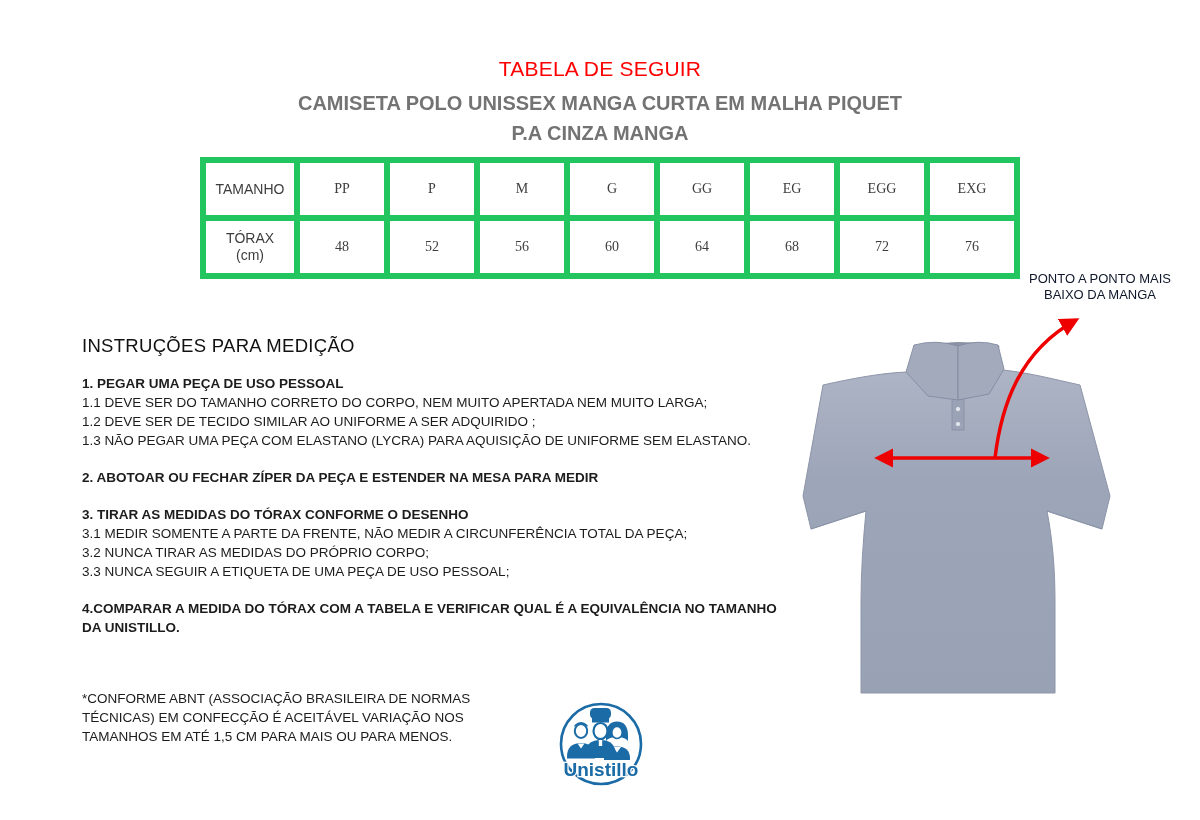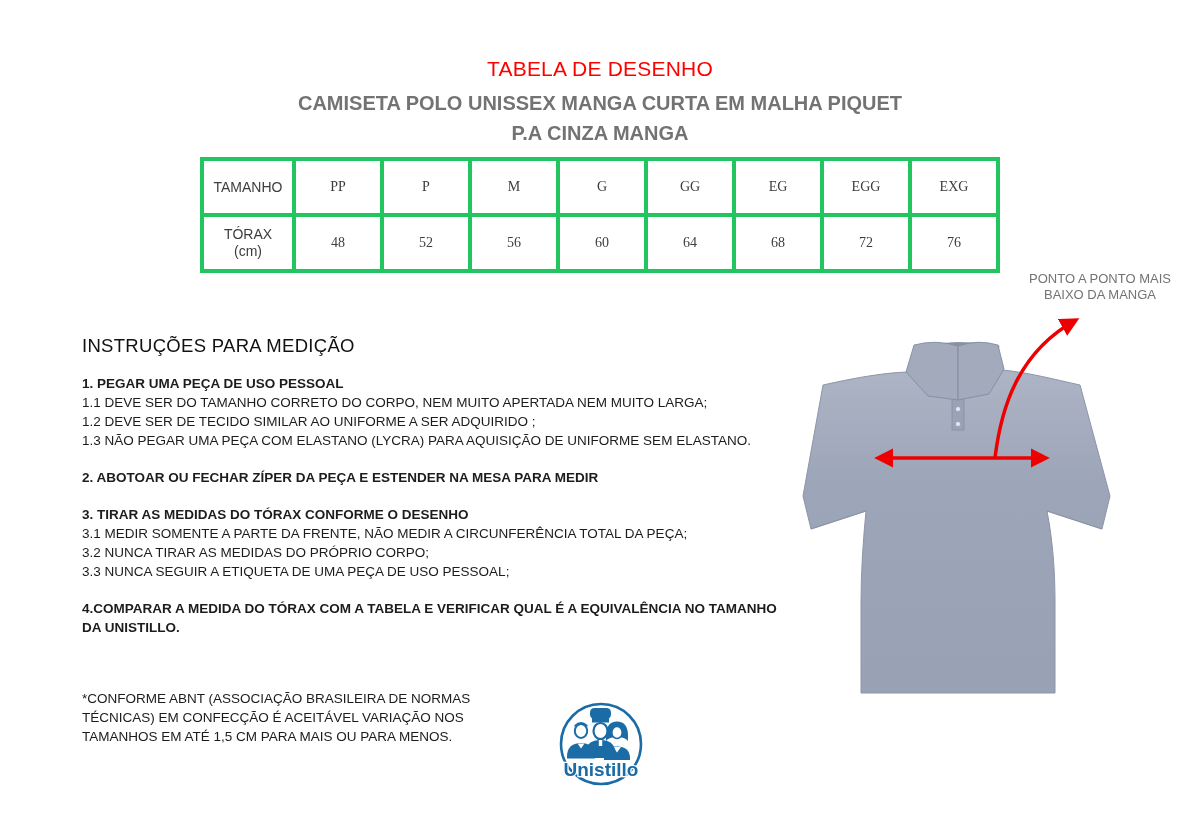--- a/index.html
+++ b/index.html
@@ -7,50 +7,50 @@
     position:relative;width:1200px;height:820px;background:#ffffff;
     font-family:"Liberation Sans", sans-serif;overflow:hidden;color:#1c1c1c;
   }
   
   .doc-header{position:absolute;top:57px;left:0;width:100%;text-align:center;}
   .doc-title{color:#ff0000;font-size:21px;font-weight:400;letter-spacing:.2px;margin-bottom:7px;}
   .doc-subtitle{color:#737373;font-size:20px;font-weight:700;line-height:30px;}
   
   .size-table{position:absolute;left:200px;top:157px;border-collapse:collapse;table-layout:fixed;}
   .size-table td{
-    border:4px solid #22c55e;text-align:center;vertical-align:middle;
+    border:6px solid #22c55e;text-align:center;vertical-align:middle;
     font-size:14px;color:#3d3d3d;height:52px;padding:0;background:#fff;
   }
   .size-table .label-col{width:88px;}
   .size-table .size-col{width:84px;font-family:Liberation Serif, serif;}
   .row-label-line{display:block;line-height:17px;}
   
   .instructions{position:absolute;left:82px;top:327px;width:700px;}
   .instructions h2{font-size:18.5px;font-weight:400;letter-spacing:.3px;margin:8px 0 17px 0;color:#111;}
   .sec{margin:0 0 18px 0;}
   .sec p{margin:0;font-size:13.5px;line-height:19px;}
   .sec-title{font-weight:700;}
   .footnote{margin-top:52px;}
   .footnote p{margin:0;font-size:13.5px;line-height:19px;}
   
   .annotation{
     position:absolute;left:1015px;top:271px;width:170px;text-align:center;
-    font-size:13px;line-height:16px;color:#737373;
+    font-size:13px;line-height:16px;color:#0f172a;
   }
   .shirt-wrap{position:absolute;left:790px;top:300px;width:380px;height:410px;}
   
   .logo-wrap{position:absolute;left:553px;top:700px;width:100px;height:97px;}
 </style>
 </head>
 <body>
 
 <div class="page">
 
   <div class="doc-header">
-    <div class="doc-title">TABELA DE DESENHO</div>
+    <div class="doc-title">TABELA DE SEGUIR</div>
     <div class="doc-subtitle">CAMISETA POLO UNISSEX MANGA CURTA EM MALHA PIQUET</div>
     <div class="doc-subtitle">P.A CINZA MANGA</div>
   </div>
 
   <table class="size-table">
     <tbody>
         <tr>
       <td class="label-col">TAMANHO</td>
       <td class="size-col">PP</td>
       <td class="size-col">P</td>

